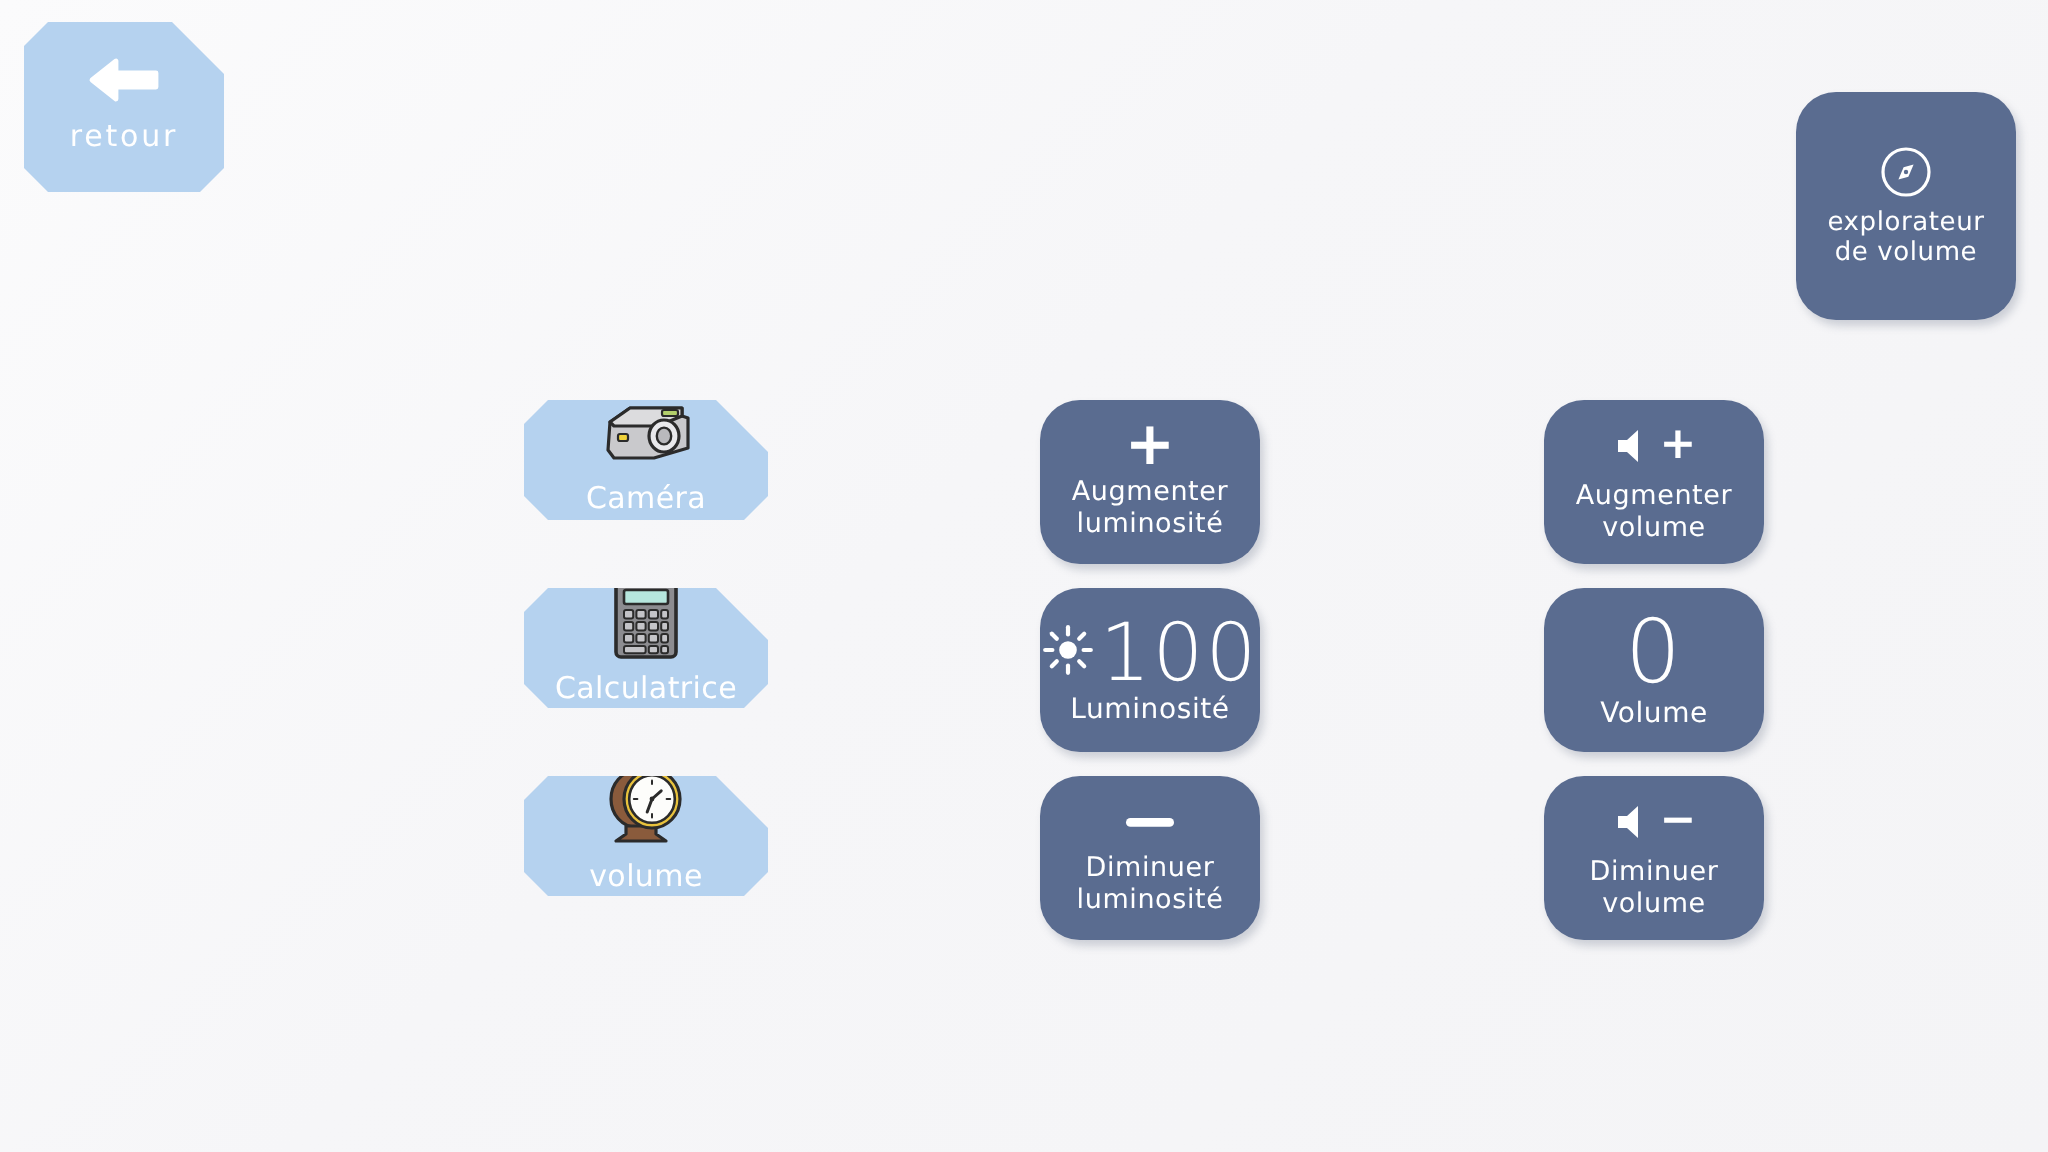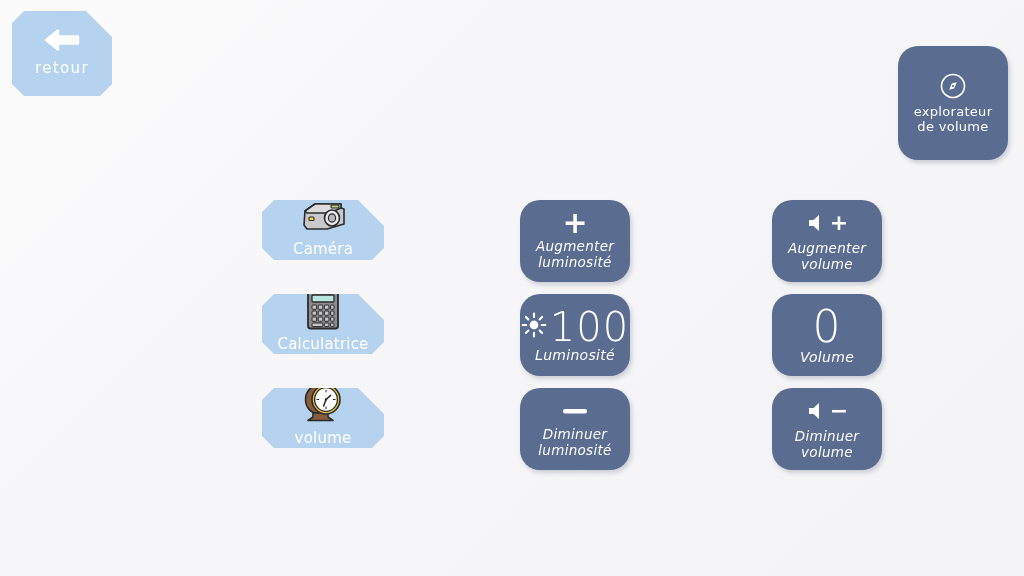--- a/index.html
+++ b/index.html
@@ -113,21 +113,21 @@
   }
   .value-num.solo { font-size: 44px; line-height: 44px; }
 
   
   .app-tile { width: 122px; height: 60px; padding-bottom: 6px; }
   .app-tile .label { font-size: 15px; margin-top: 6px; letter-spacing: .2px; }
   .app-tile .appicon { height: 40px; display: flex; align-items: flex-end; justify-content: center; }
 
   
   .ctl-tile { width: 110px; height: 82px; }
-  .ctl-tile .label { font-size: 13.5px; margin-top: 5px; font-style: italic; }
+  .ctl-tile .label { font-size: 13.5px; margin-top: 5px; }
   .ctl-tile.value-tile .label { font-size: 14px; margin-top: 1px; }
 
   
   .col-a { left: 262px; }
   .col-b { left: 520px; }
   .col-c { left: 772px; }
 
   .row-1 { top: 200px; }
   .row-2 { top: 294px; }
   .row-3 { top: 388px; }

